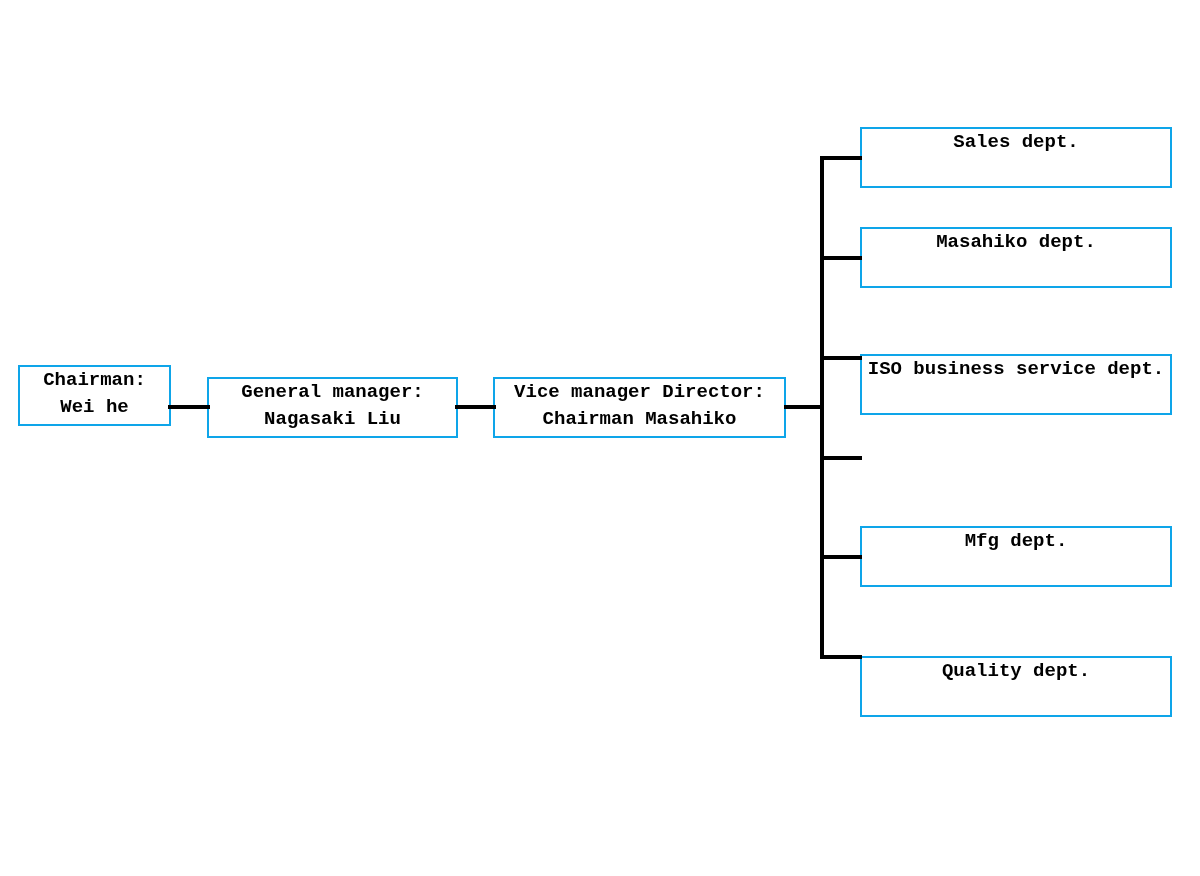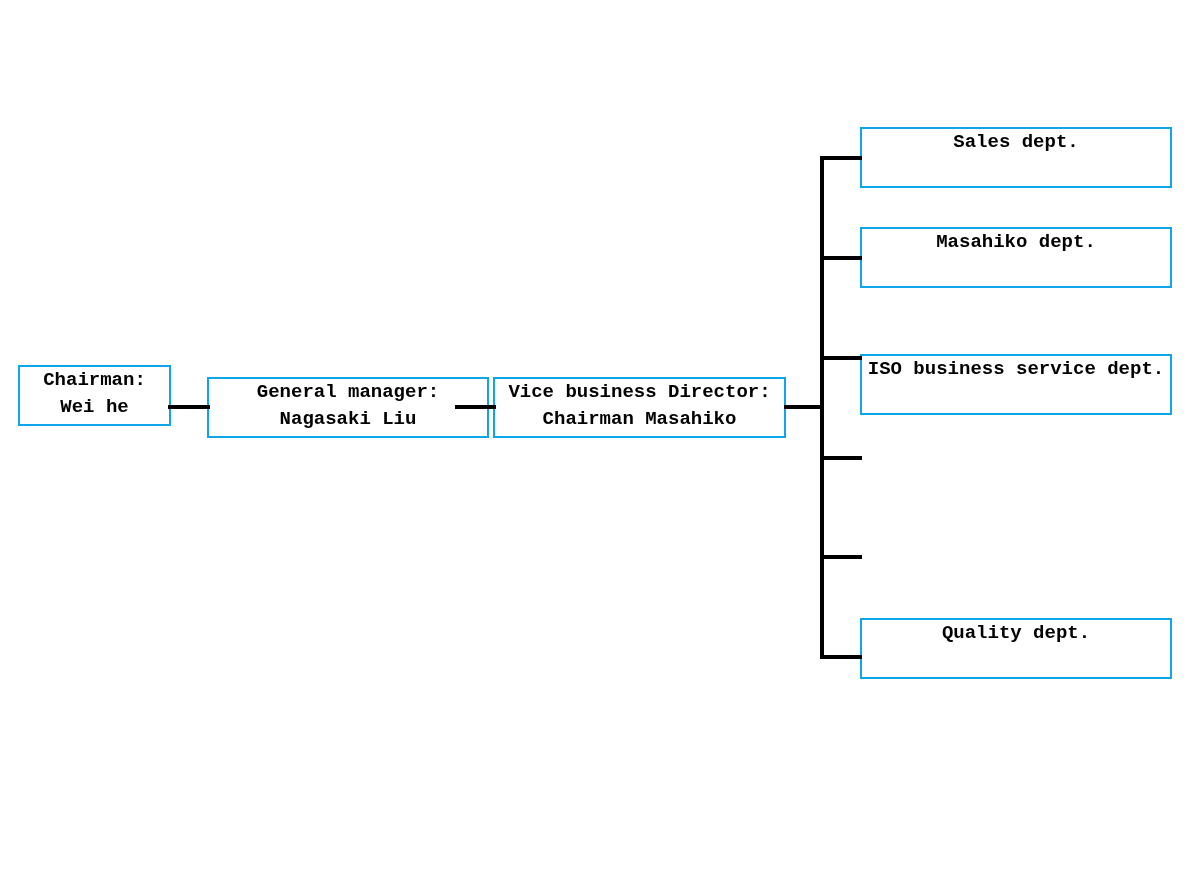--- a/index.html
+++ b/index.html
@@ -29,30 +29,30 @@
     font-weight: bold;
     line-height: 27px;
     white-space: nowrap;
   }
   .connector {
     position: absolute;
     background: #000000;
   }
   
   .n-chairman { left: 18px;  top: 365px; width: 153px; height: 61px; }
-  .n-gm       { left: 207px; top: 377px; width: 282px; height: 61px; }
+  .n-gm       { left: 207px; top: 377px; width: 251px; height: 61px; }
   .n-vice     { left: 493px; top: 377px; width: 293px; height: 61px; }
   
   .n-dept { left: 860px; width: 312px; height: 61px; }
   .n-dept-0 { top: 127px; }
   .n-dept-1 { top: 227px; }
   .n-dept-2 { top: 326px; margin-top: 28px; }
   .n-dept-3 { top: 427px; }
   .n-dept-4 { top: 526px; }
-  .n-dept-5 { top: 618px; font-family: Liberation Mono, monospace; }
+  .n-dept-5 { top: 656px; font-family: Liberation Mono, monospace; }
   
   .link-1 { left: 168px; top: 405px; width: 42px; height: 4px; }
   .link-2 { left: 455px; top: 405px; width: 41px; height: 4px; }
   .link-3 { left: 784px; top: 405px; width: 40px; height: 4px; }
   
   .spine  { left: 820px; top: 156px; width: 4px; height: 502px; }
   
   .stub { left: 820px; width: 42px; height: 4px; }
   .stub-0 { top: 156px; }
   .stub-1 { top: 256px; }
@@ -70,32 +70,35 @@
     <div>Chairman:</div>
     <div>Wei he</div>
   </div>
 
   <div class="node n-gm">
     <div>General manager:</div>
     <div>Nagasaki Liu</div>
   </div>
 
   <div class="node n-vice">
-    <div>Vice business Director:</div>
+    <div>Vice manager Director:</div>
     <div>Chairman Masahiko</div>
   </div>
 
   <div class="node n-dept n-dept-0">
     <div>Sales dept.</div>
   </div>
   <div class="node n-dept n-dept-1">
     <div>Masahiko dept.</div>
   </div>
   <div class="node n-dept n-dept-2">
     <div>ISO business service dept.</div>
+  </div>
+  <div class="node n-dept n-dept-4">
+    <div>Mfg dept.</div>
   </div>
   <div class="node n-dept n-dept-5">
     <div>Quality dept.</div>
   </div>
 
   <div class="connector link-1"></div>
   <div class="connector link-2"></div>
   <div class="connector link-3"></div>
   <div class="connector spine"></div>
   <div class="connector stub stub-0"></div>

